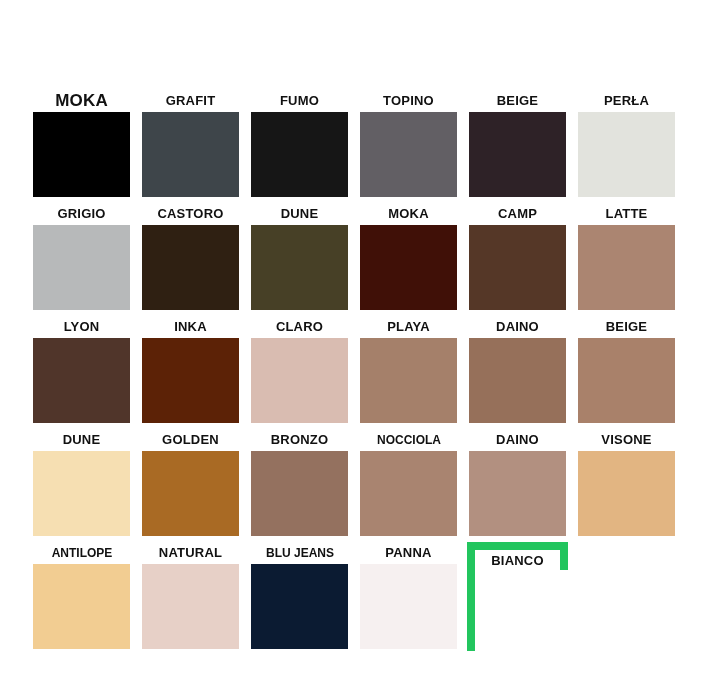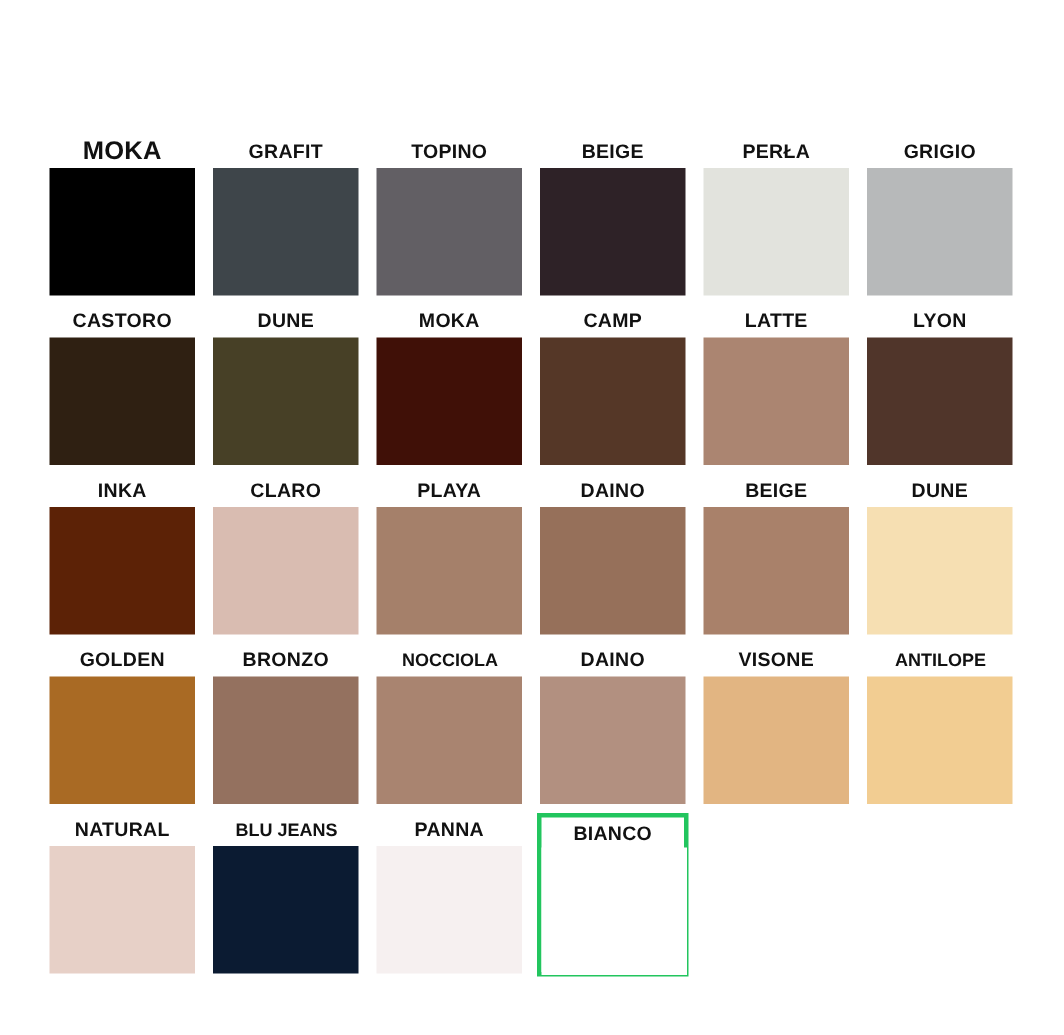--- a/index.html
+++ b/index.html
@@ -74,21 +74,21 @@
   
   .swatch-cell.label-wide .swatch-label {
     font-size: 12px;
     letter-spacing: 0px;
     width: 112px;
     margin-left: -7px;
   }
 
   
   .swatch-cell.boxed {
-    border: 3px solid #22c55e;
+    border: 8px solid #22c55e;
     width: 101px;
     margin-left: -2px;
     height: 109px;
     padding: 0;
   }
   .swatch-cell.boxed .swatch-label {
     height: 20px;
     line-height: 22px;
   }
   .swatch-cell.boxed .swatch-chip {
@@ -103,20 +103,24 @@
   <div class="swatch-grid">
       <div class="swatch-cell label-xl">
         <span class="swatch-label">MOKA</span>
         <span class="swatch-chip" style="background-color: rgb(0, 0, 0);"></span>
       </div>
       <div class="swatch-cell">
         <span class="swatch-label">GRAFIT</span>
         <span class="swatch-chip" style="background-color: rgb(62, 69, 74);"></span>
       </div>
       <div class="swatch-cell">
+        <span class="swatch-label">FUMO</span>
+        <span class="swatch-chip" style="background-color: rgb(22, 22, 22);"></span>
+      </div>
+      <div class="swatch-cell">
         <span class="swatch-label">TOPINO</span>
         <span class="swatch-chip" style="background-color: rgb(98, 95, 100);"></span>
       </div>
       <div class="swatch-cell">
         <span class="swatch-label">BEIGE</span>
         <span class="swatch-chip" style="background-color: rgb(46, 34, 39);"></span>
       </div>
       <div class="swatch-cell">
         <span class="swatch-label">PERŁA</span>
         <span class="swatch-chip" style="background-color: rgb(226, 227, 221);"></span>

